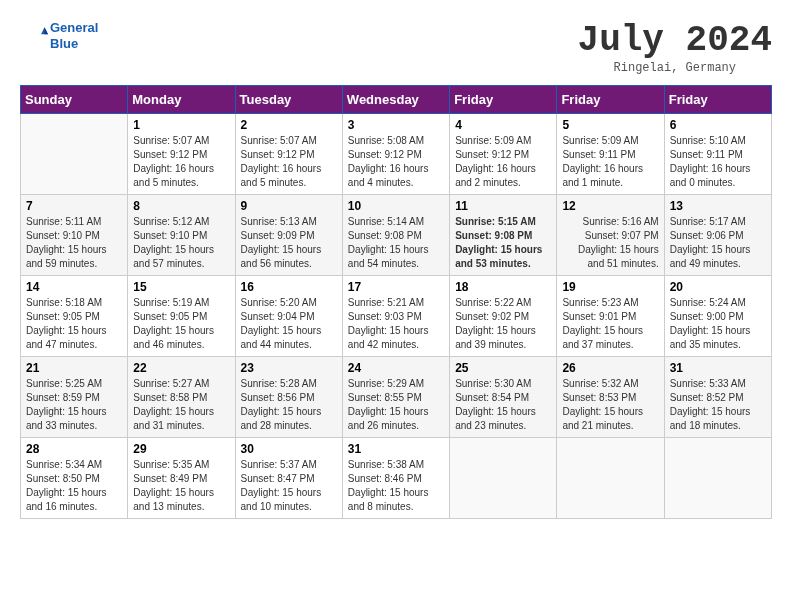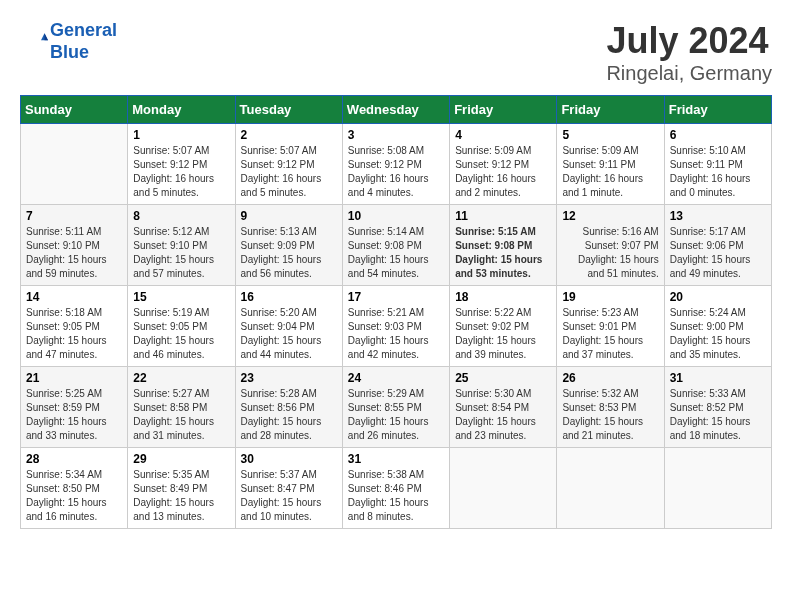--- a/index.html
+++ b/index.html
@@ -14,52 +14,53 @@
       display: flex;
       justify-content: space-between;
       align-items: flex-start;
       margin-bottom: 10px;
     }
     .logo {
       display: flex;
       align-items: center;
     }
     .logo-text {
-      font-size: 18px;
+      font-size: 13px;
       font-weight: bold;
       color: #333;
       line-height: 1.2;
     }
     .logo-text span {
       color: #1a5fb4;
     }
     .logo-icon {
       width: 28px;
       height: 28px;
       margin-right: 2px;
     }
     .title-block {
-      text-align: left;
+      text-align: center;
+      font-family: Liberation Mono, monospace;
     }
     .month-title {
       font-size: 36px;
       font-weight: bold;
       color: #333;
     }
     .location-title {
-      font-size: 20px;
+      font-size: 12px;
       color: #555;
     }
     table {
       width: 100%;
       border-collapse: collapse;
       font-size: 11px;
     }
     thead tr th {
-      background-color: #15803d;
+      background-color: #701a75;
       color: #fff;
       padding: 6px 4px;
       text-align: left;
       font-size: 13px;
       font-weight: bold;
       border: 1px solid #1a5fb4;
     }
     tbody tr td {
       border: 1px solid #ccc;
       padding: 4px 5px;

